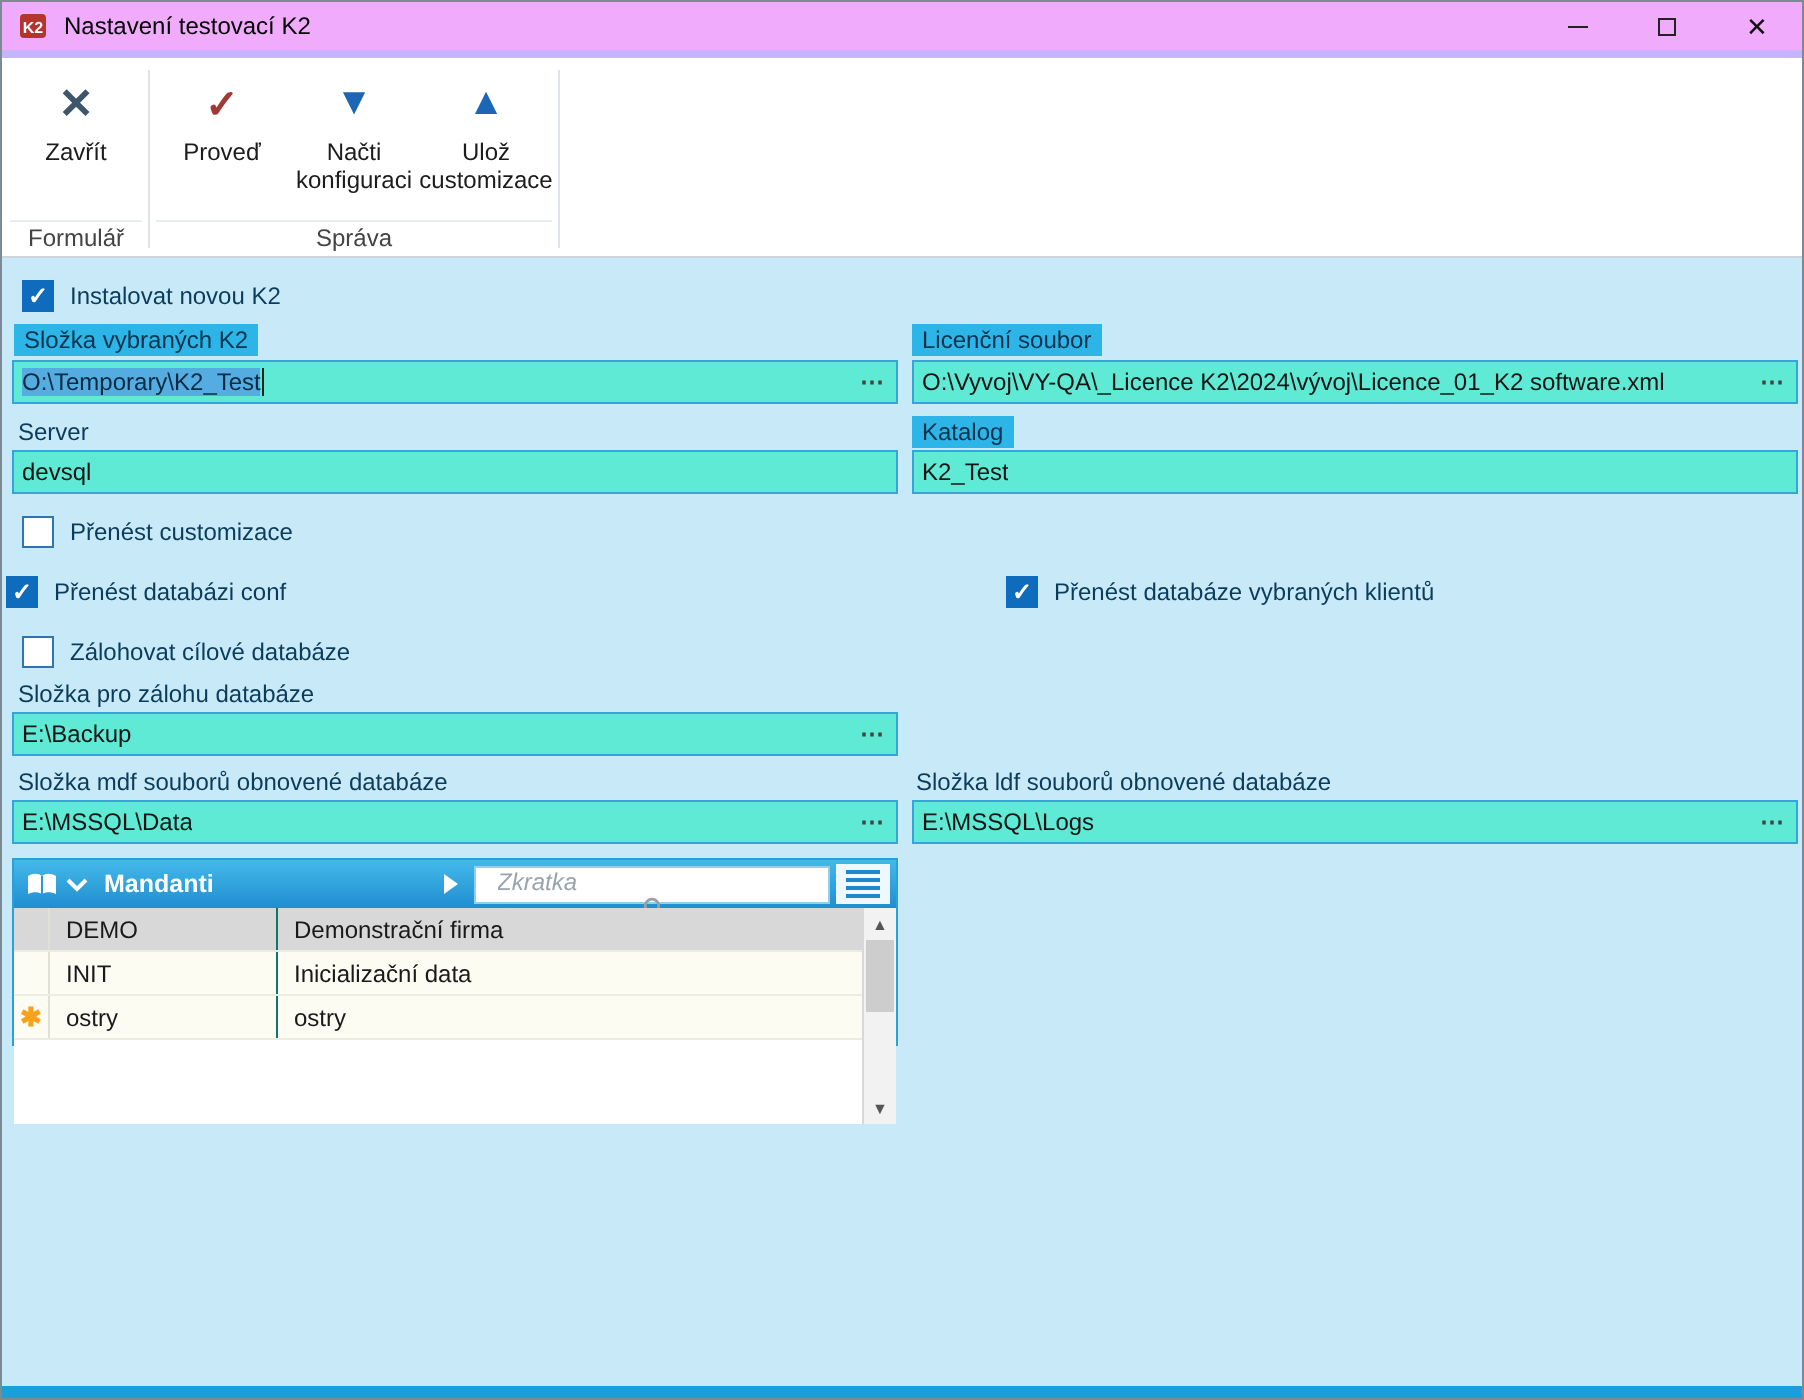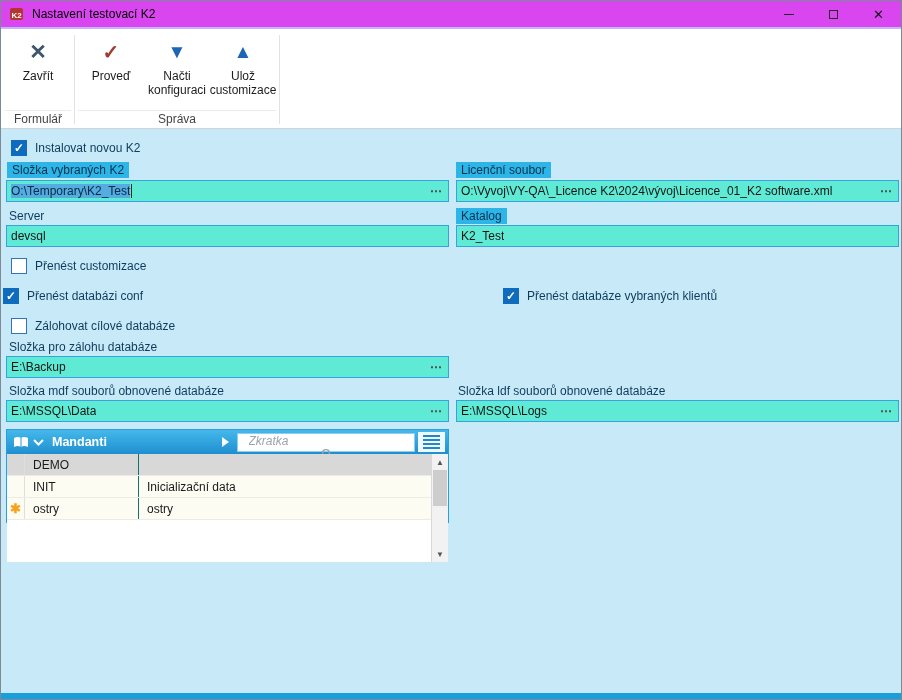--- a/index.html
+++ b/index.html
@@ -2,21 +2,21 @@
 <html><head>
 <meta charset="utf-8">
 <style>
   * { margin:0; padding:0; box-sizing:border-box; }
   html,body { font-family:"Liberation Sans", sans-serif; }
   body { background:#e8e8e8; }
 
   .window { position:relative; width:902px; height:700px; border:1px solid #7b8a94; background:#fff; overflow:hidden; }
 
   
-  .titlebar { height:28px; display:flex; align-items:center; background:#d946ef; border-bottom:2px solid #c4b5fd; }
+  .titlebar { height:28px; display:flex; align-items:center; background:#f0abfc; border-bottom:4px solid #c4b5fd; }
   .app-icon { width:16px; height:16px; margin-left:8px; flex:0 0 auto; }
   .title { margin-left:7px; font-size:12px; color:#000; }
   .win-controls { margin-left:auto; display:flex; height:100%; }
   .win-btn { width:45px; height:100%; display:flex; align-items:center; justify-content:center; color:#111; cursor:default; }
   .min-glyph { width:10px; height:1px; background:#222; }
   .max-glyph { width:9px; height:9px; border:1px solid #222; }
   .close-glyph { font-size:13px; line-height:1; color:#111; }
 
   
   .ribbon { height:100px; background:#fff; border-bottom:1px solid #cdd5da; display:flex; align-items:stretch; padding:2px 0 0 4px; }
@@ -235,20 +235,21 @@
             <i></i>
             <i></i>
             <i></i>
             <i></i>
           </span>
       </div>
       <div class="gbody">
         <div class="grow selected" style="top:0;">
           <span class="gm"></span>
           <span class="gc">DEMO</span>
+          <span class="gn">Demonstrační firma</span>
         </div>
         <div class="grow" style="top:22px;">
           <span class="gm"></span>
           <span class="gc">INIT</span>
           <span class="gn">Inicializační data</span>
         </div>
         <div class="grow" style="top:44px;">
           <span class="gm">✱</span>
           <span class="gc">ostry</span>
           <span class="gn">ostry</span>

